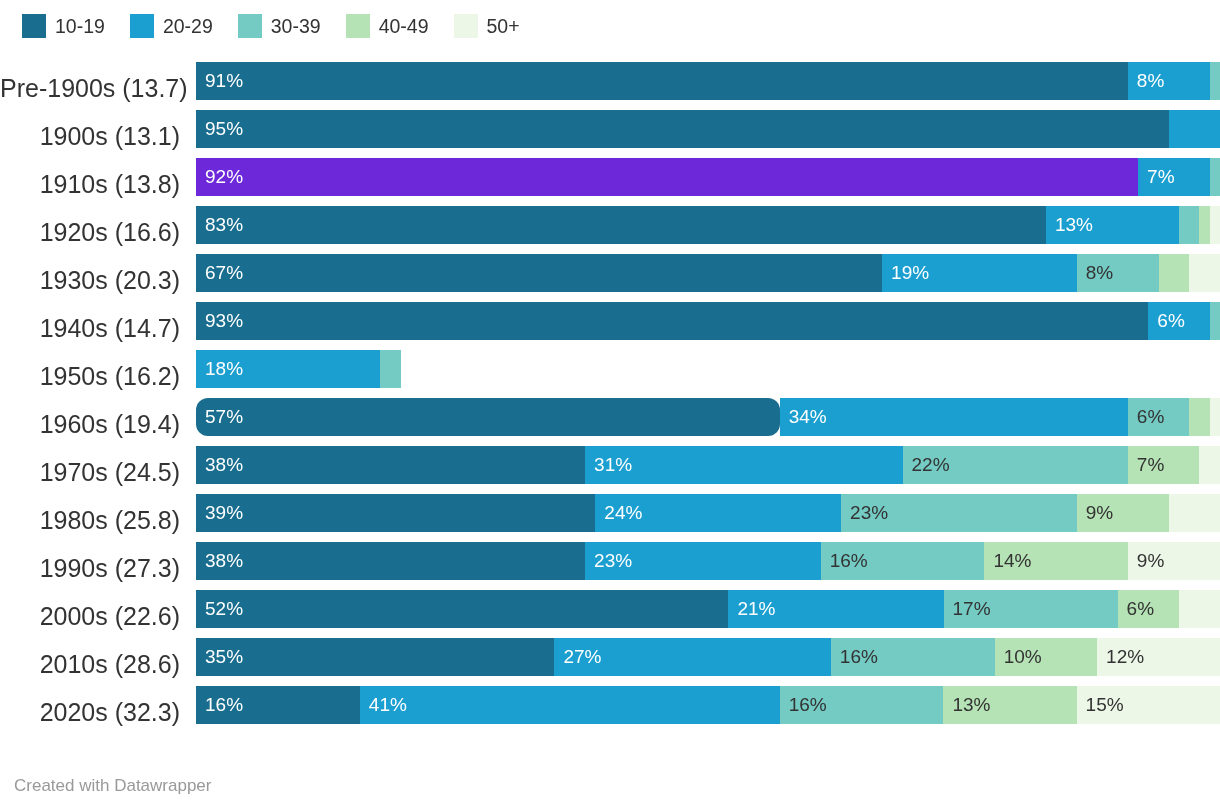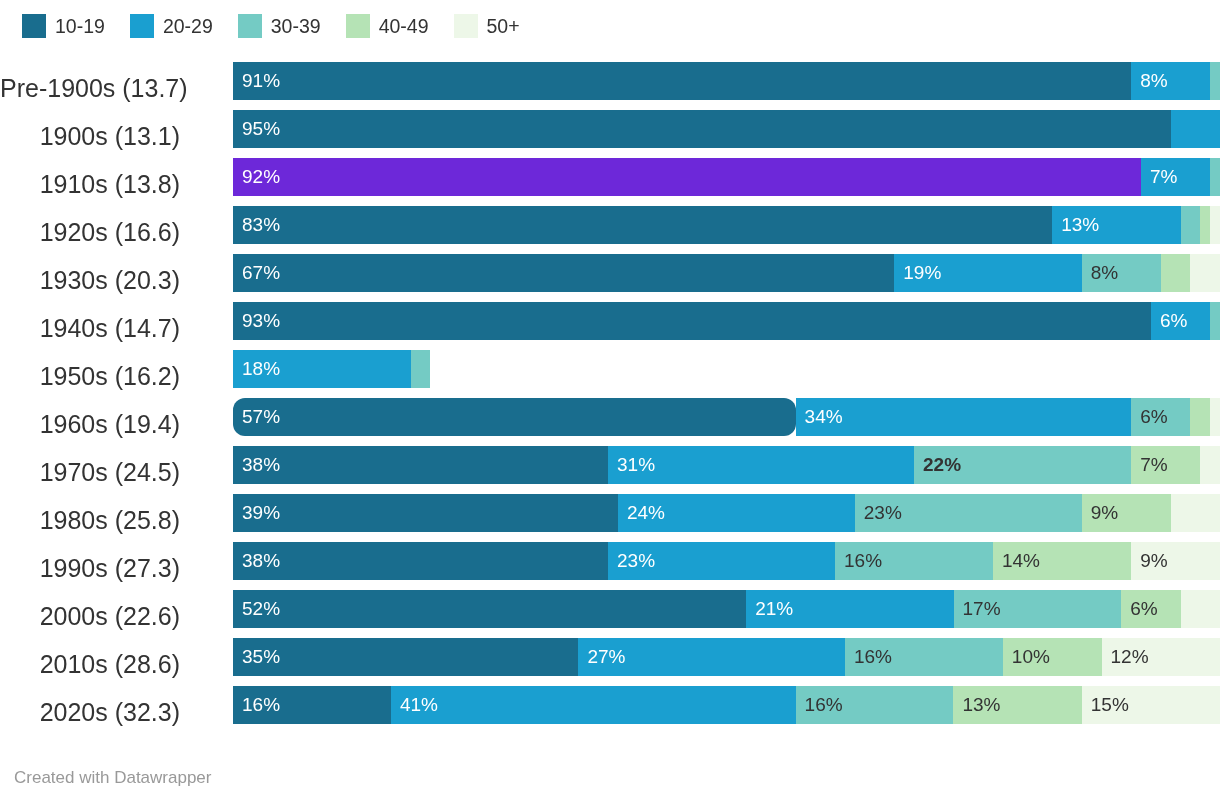--- a/index.html
+++ b/index.html
@@ -71,21 +71,20 @@
     font-size: 25px;
     color: #333333;
     white-space: nowrap;
   }
   .bar {
     position: relative;
     height: 52px;
     display: flex;
     flex: 1 1 auto;
     overflow: hidden;
-    margin-left: 37px;
   }
   .seg {
     height: 38px;
     display: flex;
     align-items: center;
     box-sizing: border-box;
     overflow: hidden;
     position: relative;
   }
   .seg-label {
@@ -94,21 +93,21 @@
     white-space: nowrap;
     line-height: 38px;
   }
   .seg-label.light { color: #ffffff; }
   .seg-label.dark  { color: #333333; }
 
   
   .footer {
     position: absolute;
     left: 14px;
-    bottom: 18px;
+    bottom: 10px;
     font-size: 17px;
     color: #999999;
   }
 </style>
 </head>
 <body>
 
 <div class="chart-root">
 
   <div class="legend">
@@ -237,21 +236,21 @@
       </div>
       <div class="row">
         <div class="row-label">1970s (24.5)</div>
         <div class="bar">
           <div class="seg" style="background: rgb(25, 109, 142); flex: 0 0 38%; width: 38%;">
             <span class="seg-label light">38%</span>
           </div>
           <div class="seg" style="background: rgb(26, 159, 208); flex: 0 0 31%; width: 31%;">
             <span class="seg-label light">31%</span>
           </div>
-          <div class="seg" style="background: rgb(116, 203, 196); flex: 0 0 22%; width: 22%; font-weight: bold;">
+          <div class="seg" style="background: rgb(116, 203, 196); flex: 0 0 22%; width: 22%;">
             <span class="seg-label dark">22%</span>
           </div>
           <div class="seg" style="background: rgb(181, 227, 181); flex: 0 0 7%; width: 7%;">
             <span class="seg-label dark">7%</span>
           </div>
           <div class="seg" style="background: rgb(237, 247, 232); flex: 0 0 2%; width: 2%;"></div>
         </div>
       </div>
       <div class="row">
         <div class="row-label">1980s (25.8)</div>

